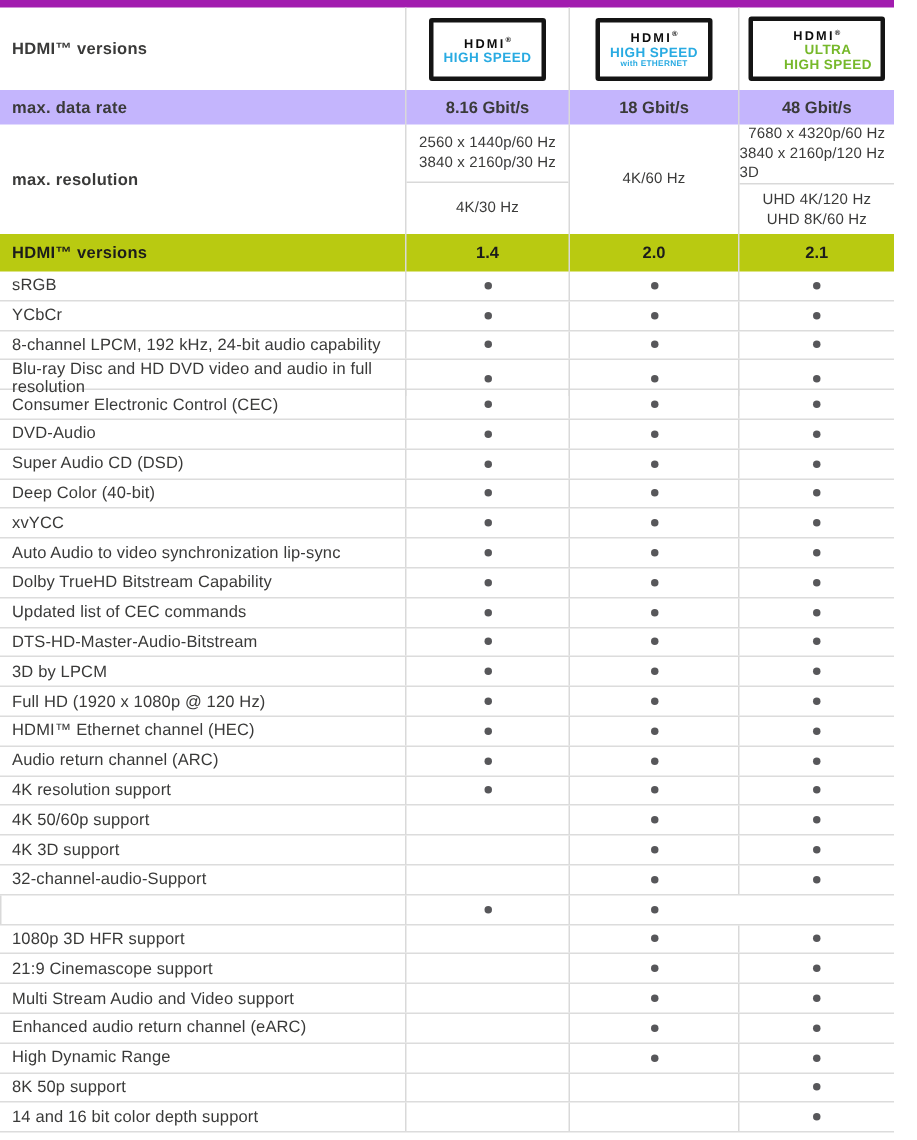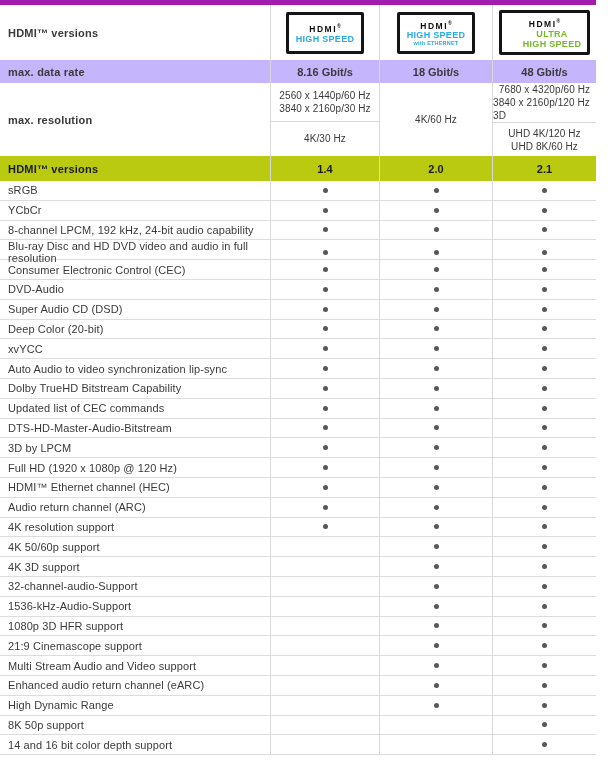--- a/index.html
+++ b/index.html
@@ -225,21 +225,21 @@
           </div>
     <div class="cell vline f-dotcell">
             <span class="dot"></span>
           </div>
     <div class="cell vline f-dotcell">
             <span class="dot"></span>
           </div>
   </div>
         <div class="row f-row">
     <div class="cell label-cell">
-      <span class="f-label">Deep Color (20-bit)</span>
+      <span class="f-label">Deep Color (40-bit)</span>
     </div>
     <div class="cell vline f-dotcell">
             <span class="dot"></span>
           </div>
     <div class="cell vline f-dotcell">
             <span class="dot"></span>
           </div>
     <div class="cell vline f-dotcell">
             <span class="dot"></span>
           </div>
@@ -414,23 +414,20 @@
     </div>
     <div class="cell vline f-dotcell"></div>
     <div class="cell vline f-dotcell">
             <span class="dot"></span>
           </div>
     <div class="cell vline f-dotcell">
             <span class="dot"></span>
           </div>
   </div>
         <div class="row f-row">
-    <div class="cell label-cell">
-      <span class="f-label">1536-kHz-Audio-Support</span>
-    </div>
     <div class="cell vline f-dotcell"></div>
     <div class="cell vline f-dotcell">
             <span class="dot"></span>
           </div>
     <div class="cell vline f-dotcell">
             <span class="dot"></span>
           </div>
   </div>
         <div class="row f-row">
     <div class="cell label-cell">

